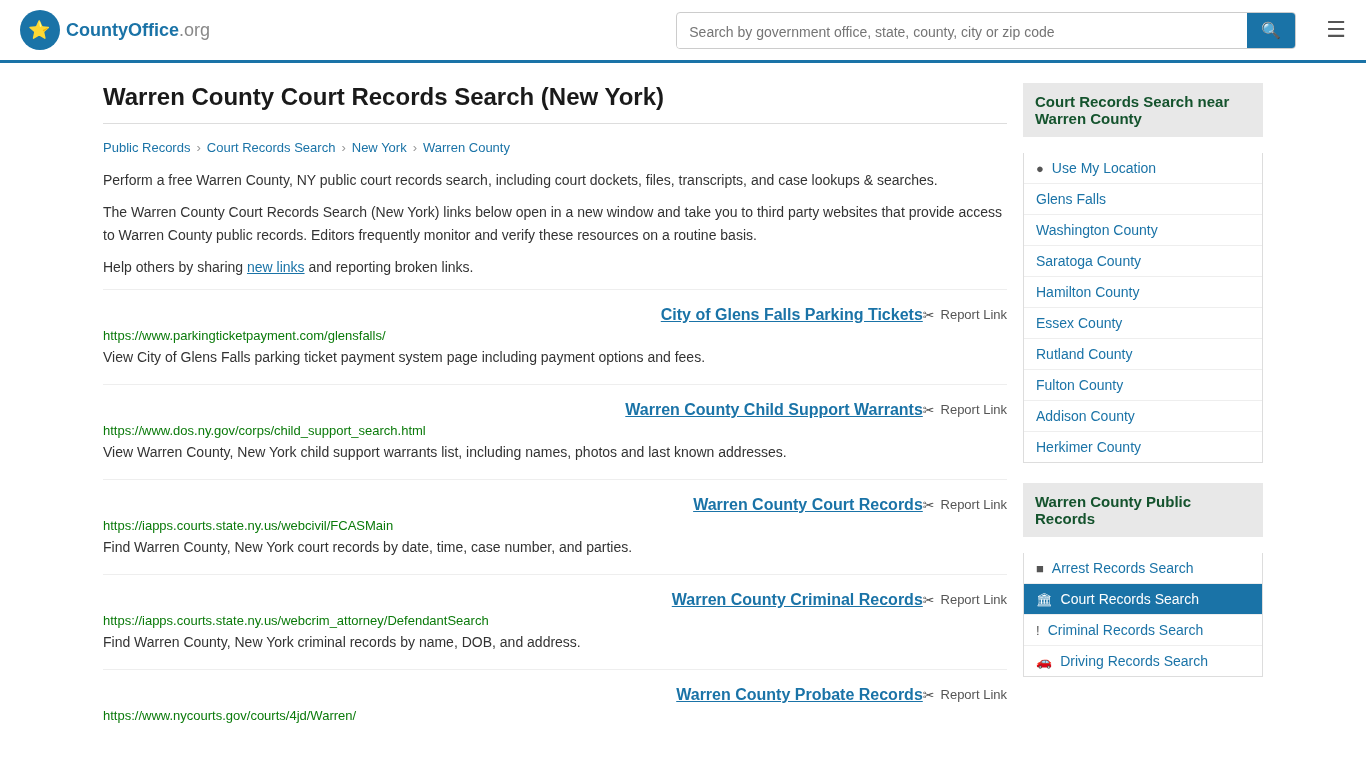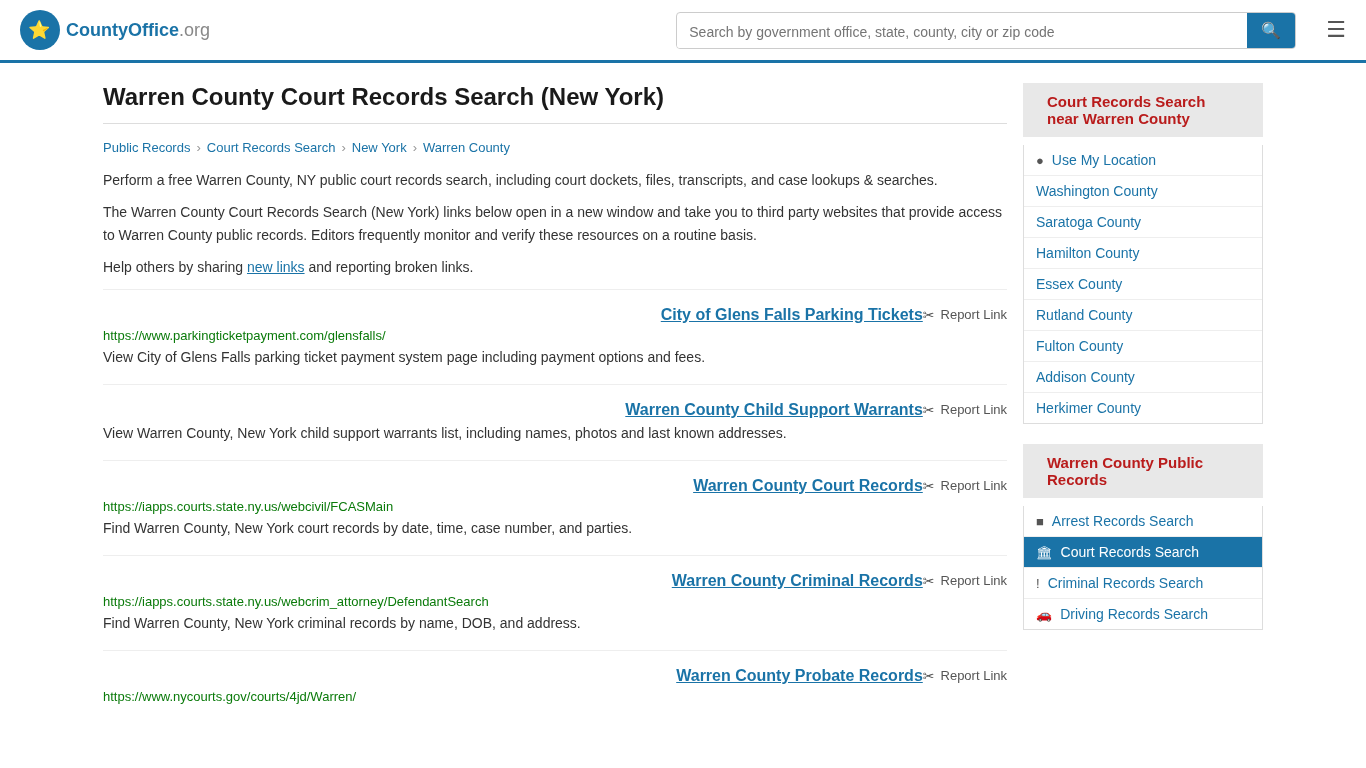--- a/index.html
+++ b/index.html
@@ -163,25 +163,25 @@
     
     .sidebar {
       width: 240px;
       flex-shrink: 0;
     }
     .sidebar-section {
       margin-bottom: 20px;
     }
     .sidebar-heading {
       background: #e8e8e8;
-      padding: 10px 24px;
+      padding: 10px 12px;
       font-size: 15px;
       font-weight: bold;
-      color: #b91c1c;
-      margin-bottom: 8px;
+      color: #14532d;
+      margin-bottom: 16px;
     }
     .sidebar-list {
       list-style: none;
       border: 1px solid #ddd;
       border-top: none;
     }
     .sidebar-list li {
       padding: 7px 12px;
       border-bottom: 1px solid #eee;
       display: flex;
@@ -264,20 +264,21 @@
       </div>
 
       <div class="result-item">
         <div class="result-header">
           <span class="result-title">Warren County Child Support Warrants</span>
           <div class="report-link">
             <span class="report-icon">✂</span>
             <span>Report Link</span>
           </div>
         </div>
+        <div class="result-url">https://www.dos.ny.gov/corps/child_support_search.html</div>
         <div class="result-desc">View Warren County, New York child support warrants list, including names, photos and last known addresses.</div>
       </div>
 
       <div class="result-item">
         <div class="result-header">
           <span class="result-title">Warren County Court Records</span>
           <div class="report-link">
             <span class="report-icon">✂</span>
             <span>Report Link</span>
           </div>
@@ -315,20 +316,23 @@
   <aside class="sidebar">
 
     <div class="sidebar-section">
       <div class="sidebar-heading">Court Records Search near Warren County</div>
       <ul class="sidebar-list">
         <li>
           <span class="sidebar-icon">●</span>
           <a href="#">Use My Location</a>
         </li>
         <li>
+          <a href="#">Glens Falls</a>
+        </li>
+        <li>
           <a href="#">Washington County</a>
         </li>
         <li>
           <a href="#">Saratoga County</a>
         </li>
         <li>
           <a href="#">Hamilton County</a>
         </li>
         <li>
           <a href="#">Essex County</a>

